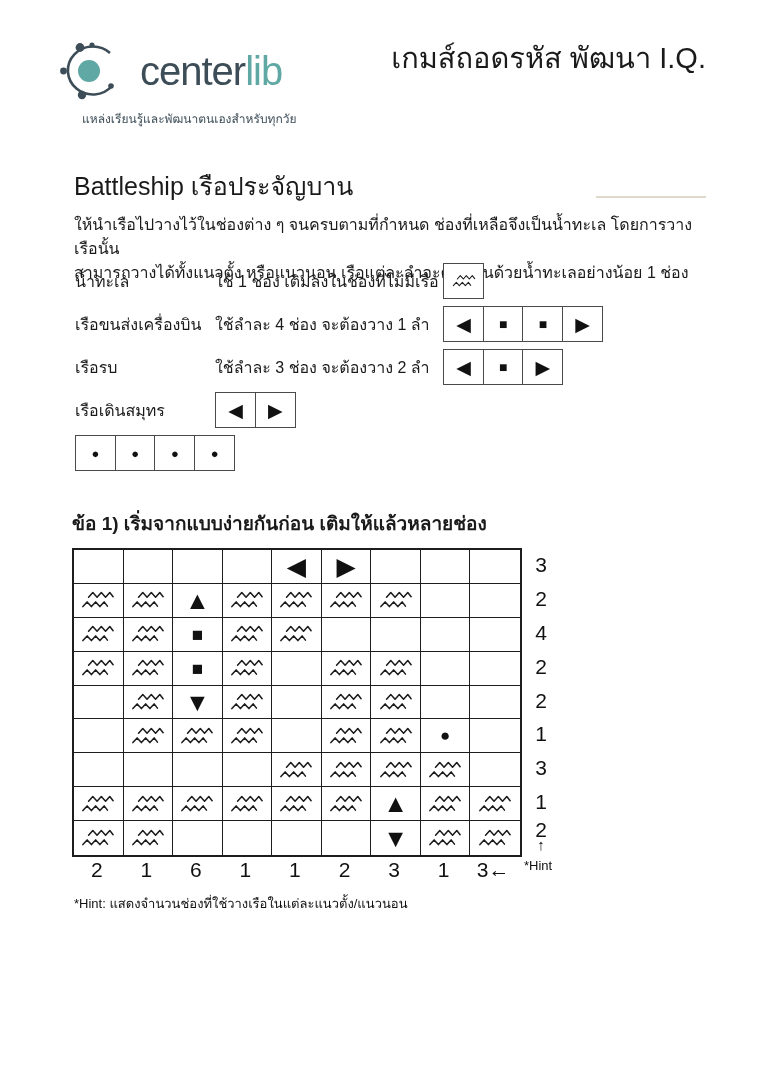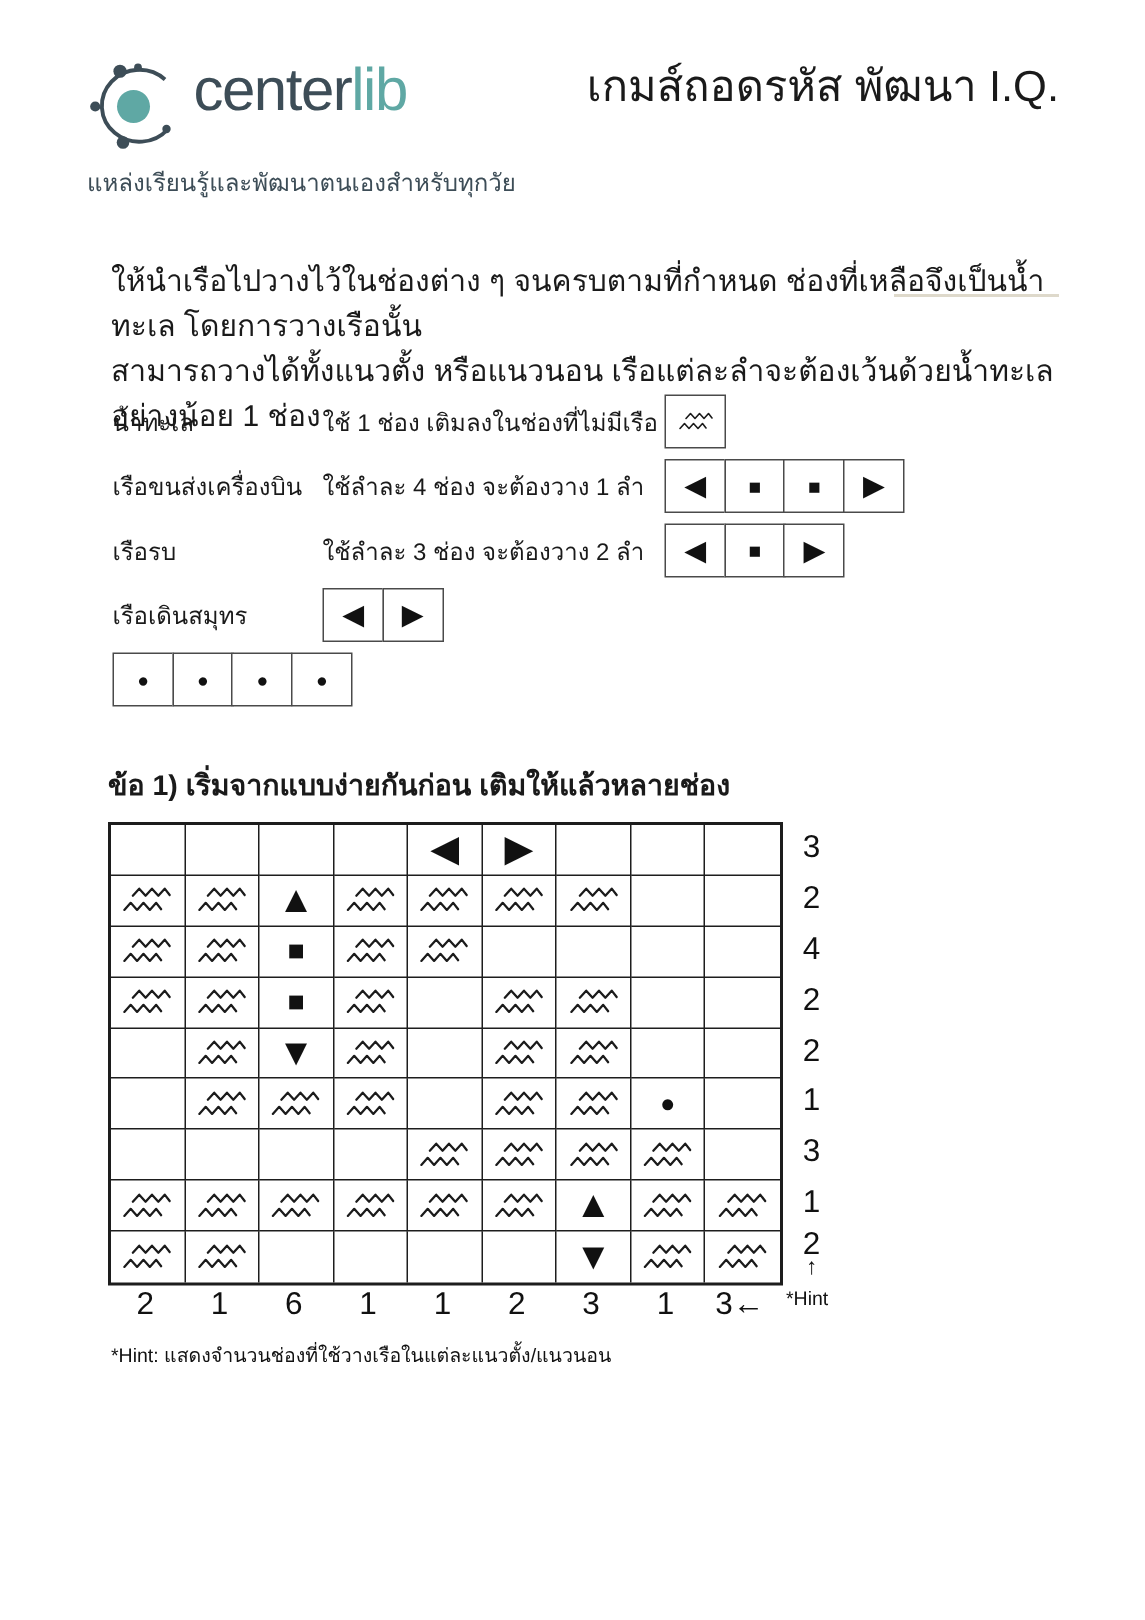--- a/index.html
+++ b/index.html
@@ -1,33 +1,33 @@
 <!DOCTYPE html>
 <html><head>
 <meta charset="utf-8">
 <style>
   html,body{margin:0;padding:0;background:#fff;}
   .page{position:relative;width:763px;height:1080px;background:#ffffff;overflow:hidden;
         font-family:"Liberation Sans","DejaVu Sans",sans-serif;color:#1a1a1a;}
 
   
   .logo{position:absolute;left:58px;top:40px;}
-  .logo-row{display:flex;align-items:flex-start;gap:5px;}
+  .logo-row{display:flex;align-items:center;gap:16px;}
   .wordmark{font-size:40px;font-weight:500;letter-spacing:-1px;line-height:1;}
   .wm-center{color:#3d4d57;}
   .wm-lib{color:#5fa8a4;}
-  .tagline{font-size:16px;color:#3d4d57;margin-top:7px;}
+  .tagline{font-size:12px;color:#3d4d57;margin-top:7px;margin-left:24px;}
   .head-right{position:absolute;right:57px;top:42px;text-align:right;}
   .game-title{font-size:29px;line-height:1.15;text-align:center;}
   .game-sub{font-size:18px;margin-top:3px;}
 
   
   .intro{position:absolute;left:74px;top:166px;width:640px;}
   .intro-title{font-size:25px;font-weight:500;}
-  .intro-text{font-size:20px;margin-top:7px;line-height:1.5;}
+  .intro-text{font-size:16px;margin-top:7px;line-height:1.5;}
   .rule-line{position:absolute;left:596px;top:196px;width:110px;height:2px;background:#ded9cb;}
 
   
   .legend{position:absolute;left:75px;top:262px;}
   .legend-row{display:flex;align-items:center;height:38px;margin-bottom:5px;}
   .legend-label{width:140px;font-size:16px;}
   .legend-desc{width:228px;font-size:16px;}
   .legend-cells{display:flex;}
   .lbox{width:41px;height:36px;border:1.3px solid #4a4a4a;display:flex;align-items:center;
         justify-content:center;background:#fff;box-sizing:border-box;}
@@ -82,20 +82,21 @@
     <div class="tagline">แหล่งเรียนรู้และพัฒนาตนเองสำหรับทุกวัย</div>
   </div>
 
   <div class="head-right">
     <div class="game-title">เกมส์ถอดรหัส พัฒนา I.Q.</div>
   </div>
 
   <div class="rule-line"></div>
 
   <div class="intro">
+    <div class="intro-title">Battleship เรือประจัญบาน</div>
     <div class="intro-text">
       <span>ให้นำเรือไปวางไว้ในช่องต่าง ๆ จนครบตามที่กำหนด ช่องที่เหลือจึงเป็นน้ำทะเล โดยการวางเรือนั้น</span><br>
       <span>สามารถวางได้ทั้งแนวตั้ง หรือแนวนอน เรือแต่ละลำจะต้องเว้นด้วยน้ำทะเลอย่างน้อย 1 ช่อง</span>
     </div>
   </div>
 
   <div class="legend" id="legend">
       <div class="legend-row">
         <div class="legend-label">น้ำทะเล</div>
         <div class="legend-desc">ใช้ 1 ช่อง เติมลงในช่องที่ไม่มีเรือ</div>

